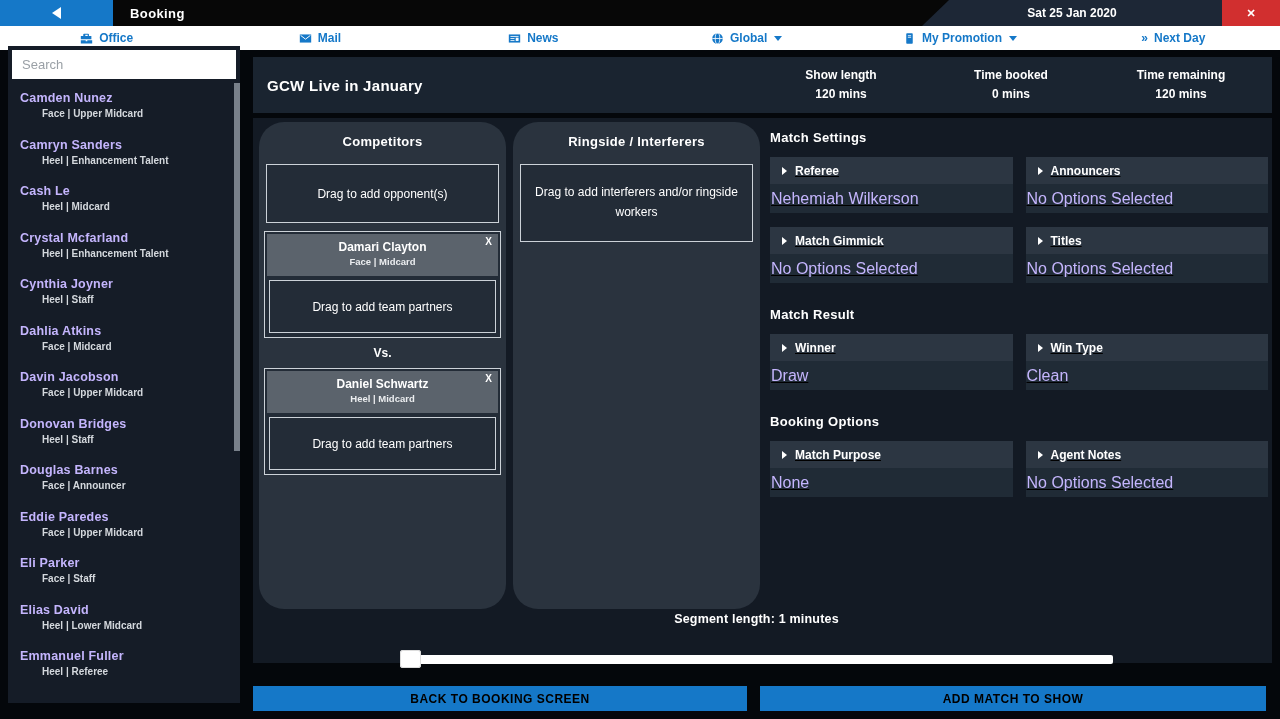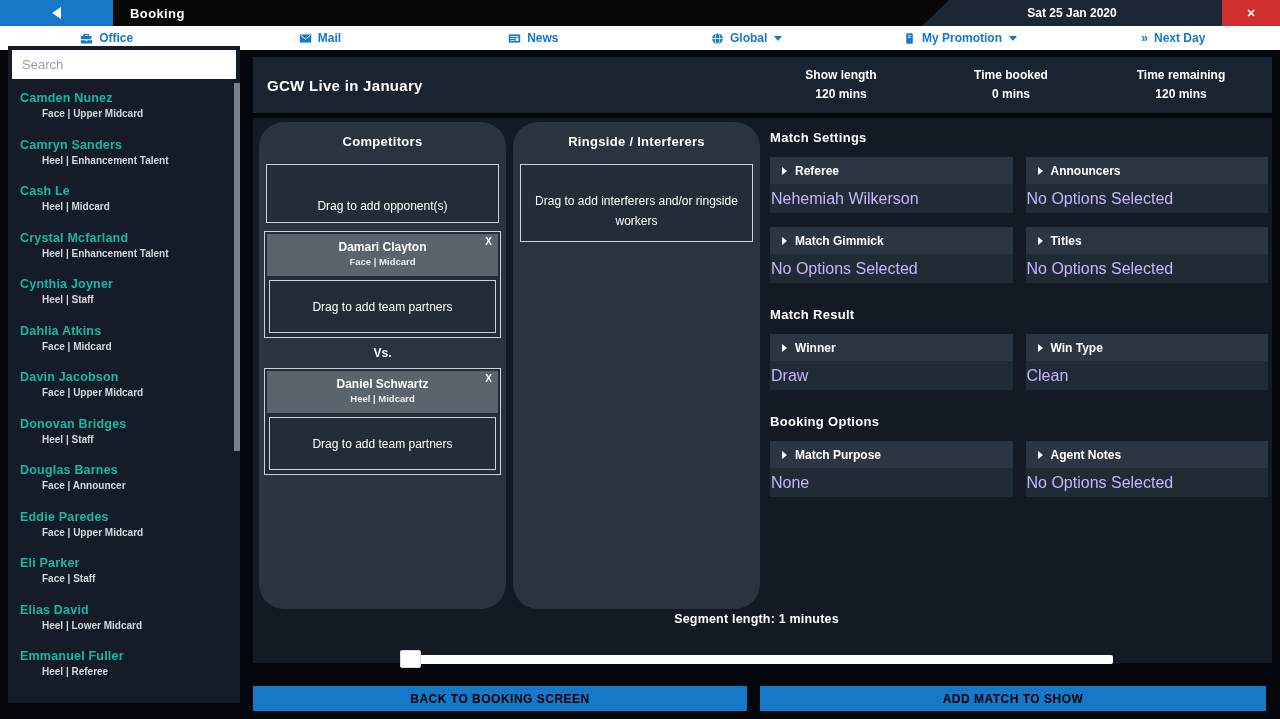--- a/index.html
+++ b/index.html
@@ -23,52 +23,52 @@
   .navbar { position:absolute; left:0; top:26px; width:1280px; height:24px; background:#ffffff; display:flex; }
   .nav-item { flex:1; display:flex; align-items:center; justify-content:center; gap:6px; color:#1578c8; font-size:12px; font-weight:bold; cursor:pointer; }
   .caret { width:0; height:0; border-left:4px solid transparent; border-right:4px solid transparent; border-top:5px solid #1578c8; margin-left:1px; }
   .chevrons { font-size:12px; font-weight:bold; }
 
   
   .sidebar { position:absolute; left:8px; top:46px; width:232px; height:657px; background:#151c27; overflow:hidden; }
   .search-input { display:block; width:224px; height:29px; margin:4px; border:none; outline:none; background:#fff; padding:0 10px; font-size:13px; color:#333; font-family:inherit; }
   .search-input::placeholder { color:#9aa0a6; }
   .roster-item { height:46.5px; padding:8px 0 0 12px; cursor:pointer; }
-  .roster-name { color:#14b8a6; font-weight:bold; font-size:12.5px; letter-spacing:.2px; }
+  .roster-name { color:#c4b5fd; font-weight:bold; font-size:12.5px; letter-spacing:.2px; }
   .roster-role { color:#d4d8dd; font-weight:bold; font-size:10px; padding-left:22px; margin-top:3px; }
   .scroll-thumb { position:absolute; right:0; top:37px; width:6px; height:368px; background:#78808a; cursor:pointer; }
 
   
   .show-header { position:absolute; left:253px; top:57px; width:1019px; height:56px; background:#1a2430; display:flex; align-items:center; }
   .show-title { color:#fff; font-weight:bold; font-size:15px; letter-spacing:.3px; padding-left:14px; flex:1; }
   .stats { display:flex; padding-right:6px; }
   .stat { width:170px; text-align:center; color:#fff; font-weight:bold; font-size:12px; line-height:1.55; }
 
   
   .main-panel { position:absolute; left:253px; top:118px; width:1019px; height:545px; background:#131a24; }
   .col-panel { position:absolute; top:4px; width:247px; height:487px; background:#2a333e;border-radius:25px; }
   .competitors-panel { left:6px; }
   .ringside-panel { left:260px; }
   .col-header { color:#fff; font-weight:bold; font-size:13px; text-align:center; padding:12px 0 9px; letter-spacing:.3px; }
-  .drop-box { margin:6px 7px; border:1px solid #ccd2d8; background:#232c37; display:flex; align-items:flex-end; justify-content:center; text-align:center; color:#fff; font-size:12px; padding:9px 14px; cursor:pointer; }
+  .drop-box { margin:6px 7px; border:1px solid #ccd2d8; background:#232c37; display:flex; align-items:center; justify-content:center; text-align:center; color:#fff; font-size:12px; padding:17px 14px; cursor:pointer; }
   .opp-box { height:59px; }
   .ringside-box { height:78px; line-height:1.65; }
   .team-group { margin:8px 5px; border:1px solid #ccd2d8; background:#232c37; padding:2px; }
   .member-card { position:relative; background:#5b636c; height:42px; text-align:center; padding-top:6px; cursor:pointer; }
   .member-name { color:#fff; font-weight:bold; font-size:12px; }
   .member-role { color:#eceef0; font-weight:bold; font-size:9.5px; margin-top:2px; }
   .remove-x { position:absolute; right:6px; top:2px; color:#fff; font-weight:bold; font-size:10px; cursor:pointer; }
   .partner-box { margin:4px 2px 2px; border:1px solid #ccd2d8; background:#232c37; height:53px; display:flex; align-items:center; justify-content:center; color:#fff; font-size:12px; cursor:pointer; }
   .vs-label { color:#fff; font-weight:bold; font-size:12px; text-align:center; margin:7px 0 2px; }
 
   
   .settings { position:absolute; left:517px; top:0; width:498px; }
   .section-title { color:#fff; font-weight:bold; font-size:13px; letter-spacing:.3px; margin:24px 0 12px; }
   .section-title.first { margin-top:12px; }
-  .cards { display:grid; grid-template-columns:1fr 1fr; gap:14px 13px; }
+  .cards { display:grid; grid-template-columns:1fr 1fr; gap:14px 13px;text-decoration:underline; }
   .setting-card { cursor:pointer; }
   .setting-label { background:#2c3642; height:27px; display:flex; align-items:center; padding-left:12px; color:#fff; font-weight:bold; font-size:12px; gap:8px; }
   .setting-value { background:#202b36; height:29px; display:flex; align-items:center; padding-left:1px; color:#c4b5fd; font-size:16px; }
   .tri { width:0; height:0; border-top:4px solid transparent; border-bottom:4px solid transparent; border-left:5px solid #fff; }
 
   
   .segment-area { position:absolute; left:147px; top:494px; width:713px; }
   .segment-label { color:#fff; font-weight:bold; font-size:12.5px; text-align:center; margin-bottom:24px; letter-spacing:.2px; }
   .slider { position:relative; height:18px; cursor:pointer; }
   .slider-track { position:absolute; left:0; top:5px; width:100%; height:9px; background:#fff; border-radius:2px; }

